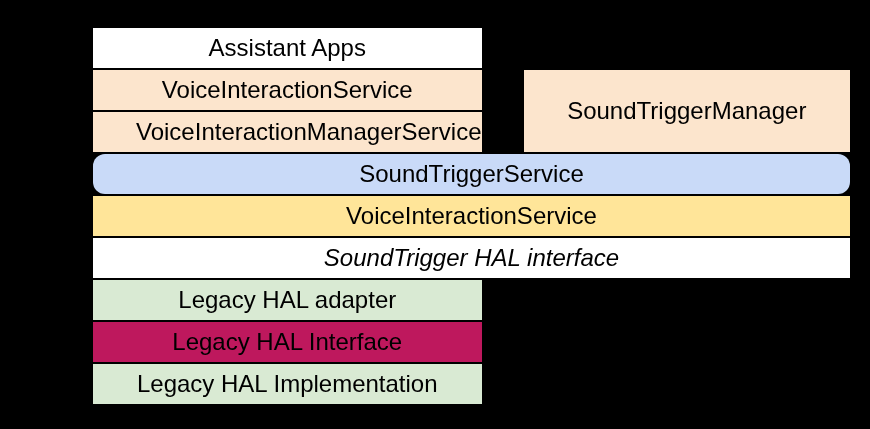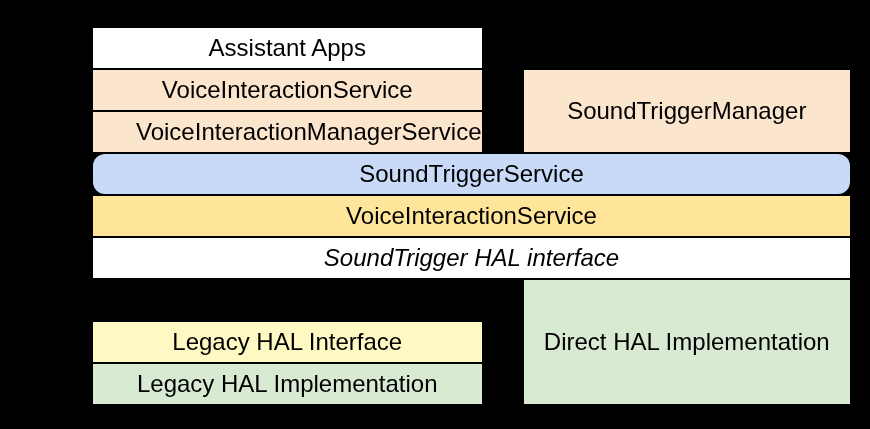--- a/index.html
+++ b/index.html
@@ -64,21 +64,21 @@
     <div class="cell r23c2" style="background-color: rgb(252, 229, 205);">SoundTriggerManager</div>
 
     <div class="cell r3c1" style="background-color: rgb(252, 229, 205);">VoiceInteractionManagerService</div>
 
     <div class="cell r4" style="background-color: rgb(201, 218, 248); border-radius: 12px;">SoundTriggerService</div>
 
     <div class="cell r5" style="background-color: rgb(255, 229, 153);">VoiceInteractionService</div>
 
     <div class="cell r6" style="background-color: rgb(255, 255, 255);">SoundTrigger HAL interface</div>
 
+    <div class="cell r7c1" style="background-color: rgb(217, 234, 211);">Legacy HAL adapter</div>
 
-    <div class="cell r79c2" style="background-color: rgb(217, 234, 211);">Direct HAL Implementation</div>
 
-    <div class="cell r8c1" style="background-color: #fef9c3; text-align: center;">Legacy HAL Interface</div>
+    <div class="cell r8c1" style="background-color: #be185d; text-align: center;">Legacy HAL Interface</div>
 
     <div class="cell r9c1" style="background-color: rgb(217, 234, 211);">Legacy HAL Implementation</div>
 
   </div>
 </div>
 
 </body></html>

